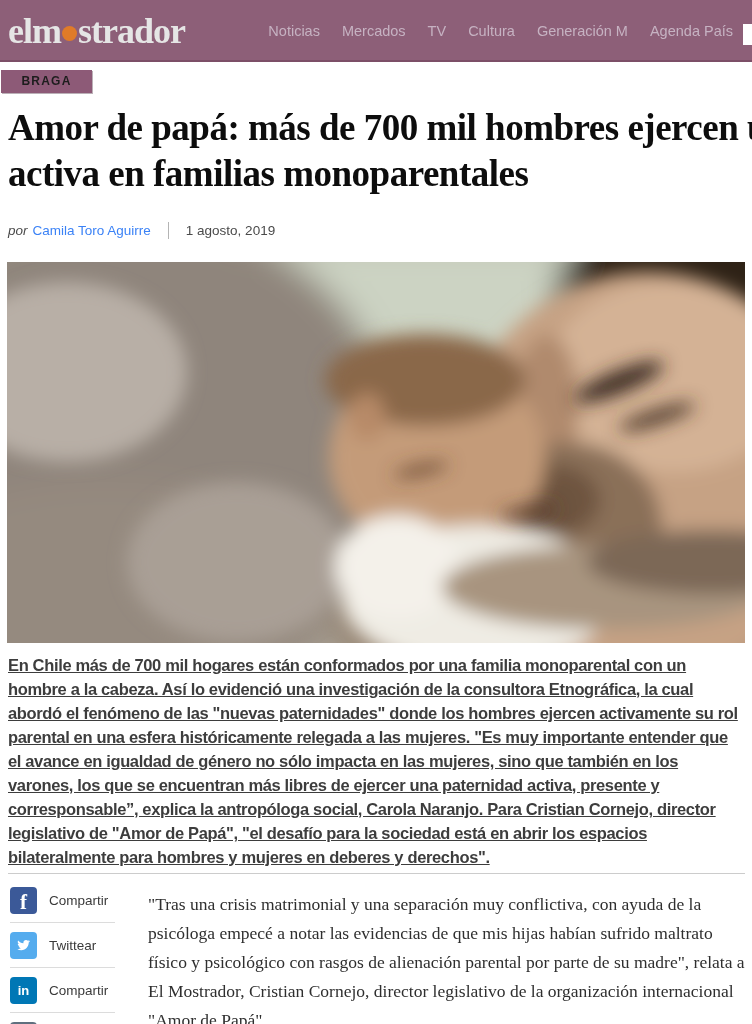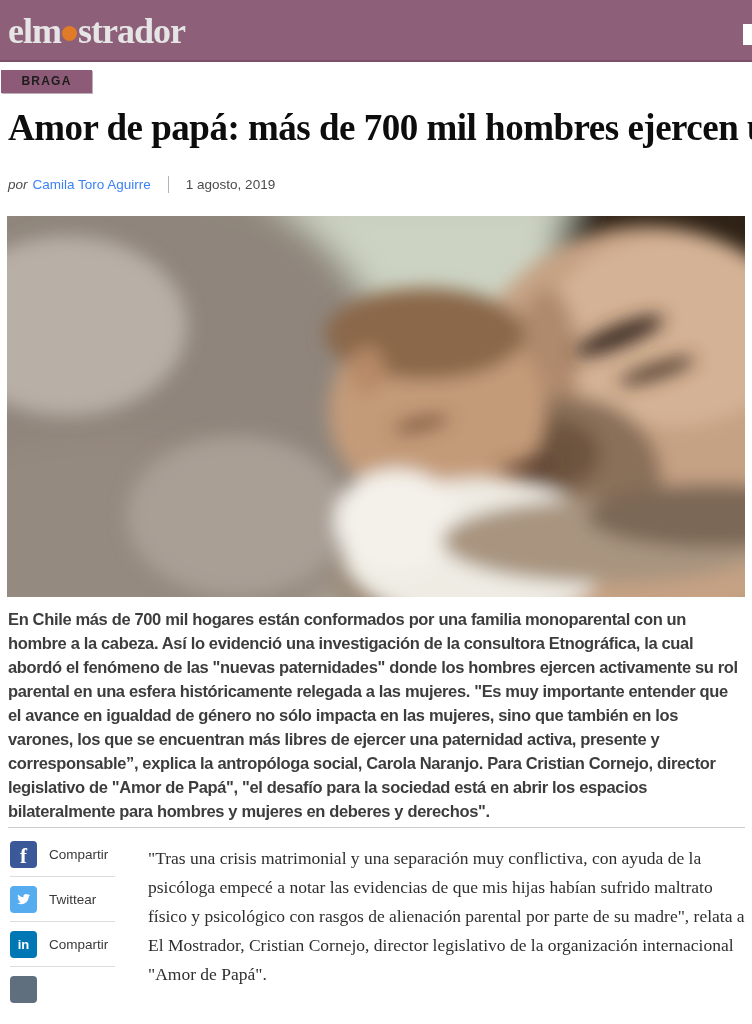--- a/index.html
+++ b/index.html
@@ -62,21 +62,21 @@
   .by-sep { display: inline-block; width: 1px; height: 17px; background: #b4b4b4; margin: 0 17px; }
 
   
   .hero { margin: 23px 7px 0 7px; width: 738px; height: 381px; overflow: hidden; }
   .hero svg { display: block; width: 738px; height: 381px; }
 
   
   .intro {
     margin: 10px 7px 0 8px; width: 737px; height: 214px; overflow: hidden;
     font-weight: bold; font-size: 16.5px; line-height: 24px;
-    letter-spacing: -0.35px; color: #3d3d3d;
+    letter-spacing: -0.35px; color: #3d3d3d; text-decoration: underline;
   }
 
   
   .divider { margin: 6px 7px 0 8px; border: none; border-top: 1px solid #cccccc; }
 
   
   .content-row { display: flex; padding: 12px 7px 0 10px; }
   .share-col { width: 138px; flex-shrink: 0; }
   .share-item { height: 28px; display: flex; align-items: center; gap: 12px; cursor: pointer; }
   .share-icon {
@@ -99,29 +99,38 @@
   }
   .body-col b { font-weight: normal; }
 </style>
 </head>
 <body>
 
 <div class="page">
 
   <header class="site-header">
     <a class="logo"><span>elm</span><span class="logo-dot"></span><span>strador</span></a>
+    <nav class="main-nav">
+      <a>Noticias</a>
+      <a>Mercados</a>
+      <a>TV</a>
+      <a>Cultura</a>
+      <a>Generación M</a>
+      <a>Agenda País</a>
+    </nav>
     <div class="nav-partial"></div>
   </header>
 
   <main>
 
     <div class="badge">BRAGA</div>
 
     <h1 class="headline">
       <span class="hl-line">Amor de papá: más de 700 mil hombres ejercen una paternidad</span>
+      <span class="hl-line">activa en familias monoparentales</span>
     </h1>
 
     <div class="byline">
       <span class="by-pre">por</span>
       <span class="by-author">Camila Toro Aguirre</span>
       <span class="by-sep"></span>
       <span class="by-date">1 agosto, 2019</span>
     </div>
 
     <figure class="hero">

